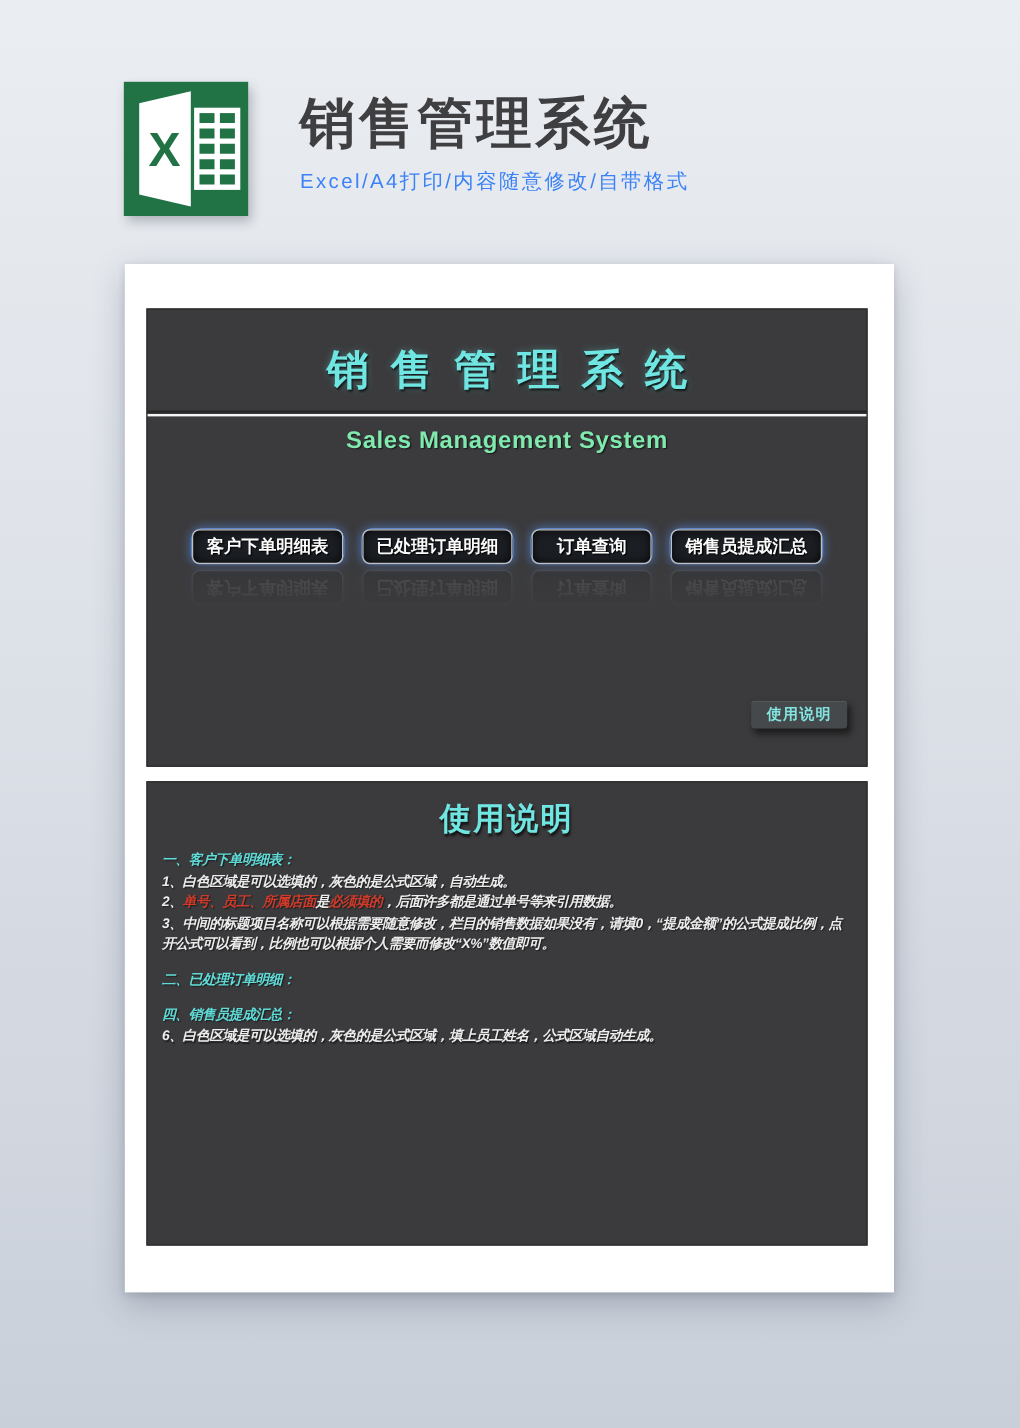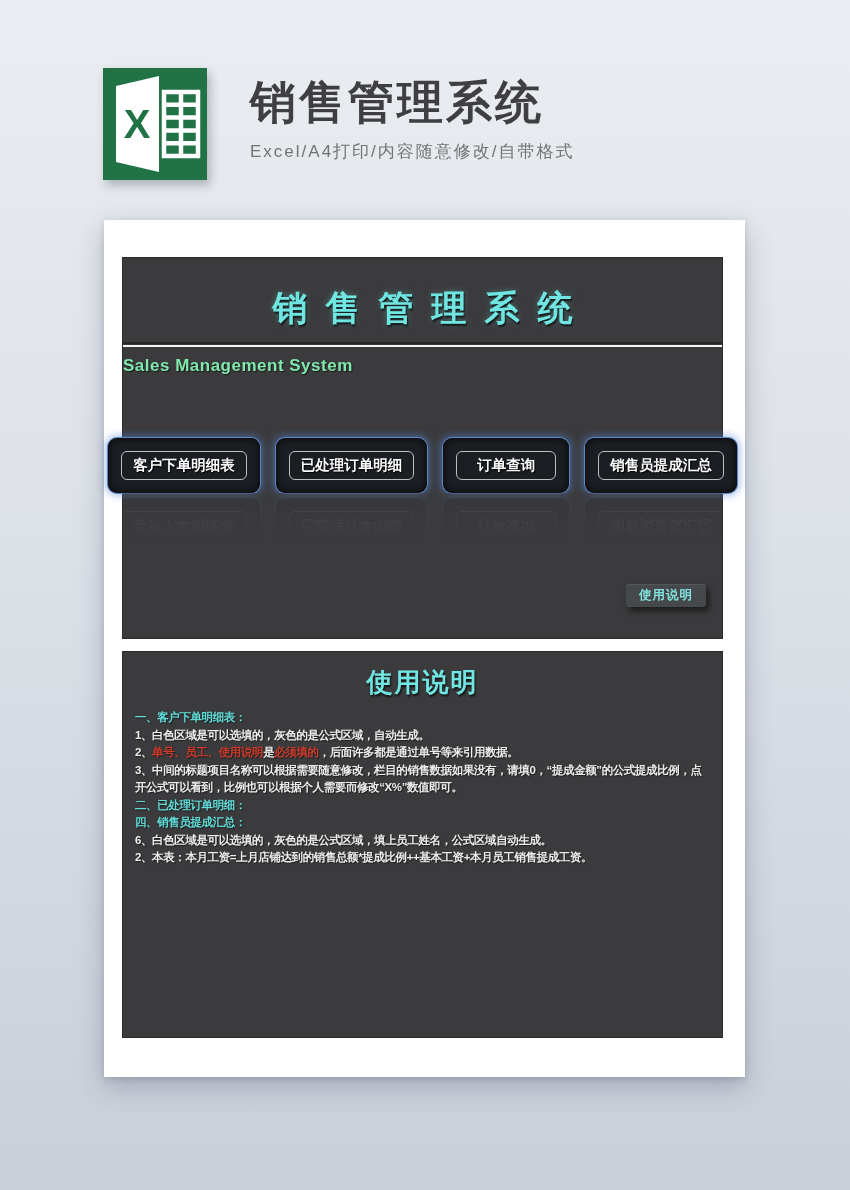--- a/index.html
+++ b/index.html
@@ -23,21 +23,21 @@
   .header{position:absolute;left:0;top:0;width:850px;height:200px;}
   .logo{
     position:absolute;left:103px;top:68px;width:104px;height:112px;
     box-shadow:3px 5px 9px rgba(40,50,60,.3);
   }
   .header-text{position:absolute;left:250px;top:76px;}
   .header-title{
     font-size:46px;font-weight:bold;color:#3f3f41;letter-spacing:3px;line-height:1.15;
   }
   .header-subtitle{
-    margin-top:11px;font-size:17px;color:#737373;letter-spacing:2px;
+    margin-top:11px;font-size:17px;color:#3b82f6;letter-spacing:2px;
   }
 
   
   .card{
     position:absolute;left:104px;top:220px;width:641px;height:857px;
     background:#fff;
     box-shadow:0 10px 26px rgba(55,65,85,.28), 0 2px 6px rgba(55,65,85,.18);
   }
 
   
@@ -54,31 +54,31 @@
     margin-top:27px;text-align:center;
     font-size:35px;font-weight:bold;color:var(--cyan);
     letter-spacing:18px;padding-left:18px;
     text-shadow:1px 2px 2px rgba(0,0,0,.75), 0 0 6px rgba(112,230,226,.35);
   }
   .poster-divider{
     margin-top:13px;height:2px;background:#f4f4f4;
     box-shadow:0 -3px 0 rgba(15,15,15,.45);
   }
   .poster-subtitle{
-    margin-top:9px;text-align:left;
-    font-size:17px;font-weight:bold;color:var(--mint);letter-spacing:.5px;
+    margin-top:9px;text-align:center;
+    font-size:20px;font-weight:bold;color:var(--mint);letter-spacing:.5px;
     text-shadow:1px 1px 1px rgba(0,0,0,.6);
   }
   .btn-row{
     display:flex;justify-content:center;gap:16px;padding:0 18px;
   }
   .btn-row.main{margin-top:62px;}
   .nav-btn{
     border-radius:9px;background:var(--btn-fill);
-    padding:13px;cursor:pointer;
+    padding:0;cursor:pointer;
     box-shadow:0 0 0 1px var(--glow),
                0 0 8px 2px rgba(86,134,214,.6),
                inset 0 0 9px rgba(0,0,0,.85);
   }
   .nav-btn-inner{
     display:block;border:1px solid #bfbfc2;border-radius:6px;
     min-width:100px;padding:4px 11px;text-align:center;
     font-size:14.5px;font-weight:bold;color:#fafafa;white-space:nowrap;
     text-shadow:1px 1px 1px #000;
   }
@@ -101,22 +101,22 @@
   .ins-heading{
     margin-top:13px;text-align:center;
     font-size:26px;font-weight:bold;color:var(--cyan);letter-spacing:2px;
     text-shadow:1px 2px 2px rgba(0,0,0,.7);
   }
   .ins-body{
     margin-top:9px;padding:0 12px;
     font-size:11.5px;line-height:17.5px;letter-spacing:-0.4px;
     font-weight:bold;color:#ededee;
   }
-  .ins-section + .ins-section{}
-  .ins-line{white-space:pre-wrap;text-shadow:1px 1px 1px rgba(0,0,0,.5);}
+  .ins-section + .ins-section{margin-top:12px;}
+  .ins-line{white-space:pre-wrap;text-shadow:1px 1px 1px rgba(0,0,0,.5);font-style:italic;}
   .c-cyan{color:#5fdcd8;}
   .c-red{color:var(--red);}
 </style>
 </head>
 <body>
 
 <div class="header">
   <div class="logo">
     <svg width="104" height="112" viewBox="0 0 104 112" aria-hidden="true">
       <rect width="104" height="112" fill="#217346"></rect>
@@ -179,27 +179,26 @@
 
     <div class="help-btn">使用说明</div>
   </div>
 
   <div class="panel panel-2">
     <div class="ins-heading">使用说明</div>
     <div class="ins-body">
         <div class="ins-section">
           <div class="ins-line"><span class="c-cyan">一、客户下单明细表：</span></div>
           <div class="ins-line"><span>1、白色区域是可以选填的，灰色的是公式区域，自动生成。</span></div>
-          <div class="ins-line"><span>2、</span><span class="c-red">单号、员工、使用说明</span><span>是</span><span class="c-red">必须填的</span><span>，后面许多都是通过单号等来引用数据。</span></div>
+          <div class="ins-line"><span>2、</span><span class="c-red">单号、员工、所属店面</span><span>是</span><span class="c-red">必须填的</span><span>，后面许多都是通过单号等来引用数据。</span></div>
           <div class="ins-line"><span>3、中间的标题项目名称可以根据需要随意修改，栏目的销售数据如果没有，请填0，“提成金额”的公式提成比例，点开公式可以看到，比例也可以根据个人需要而修改“X%”数值即可。</span></div>
         </div>
         <div class="ins-section">
           <div class="ins-line"><span class="c-cyan">二、已处理订单明细：</span></div>
         </div>
         <div class="ins-section">
           <div class="ins-line"><span class="c-cyan">四、销售员提成汇总：</span></div>
           <div class="ins-line"><span>6、白色区域是可以选填的，灰色的是公式区域，填上员工姓名，公式区域自动生成。</span></div>
-          <div class="ins-line"><span>2、本表：本月工资=上月店铺达到的销售总额*提成比例++基本工资+本月员工销售提成工资。</span></div>
         </div>
       </div>
   </div>
 
 </div>
 
 </body></html>

